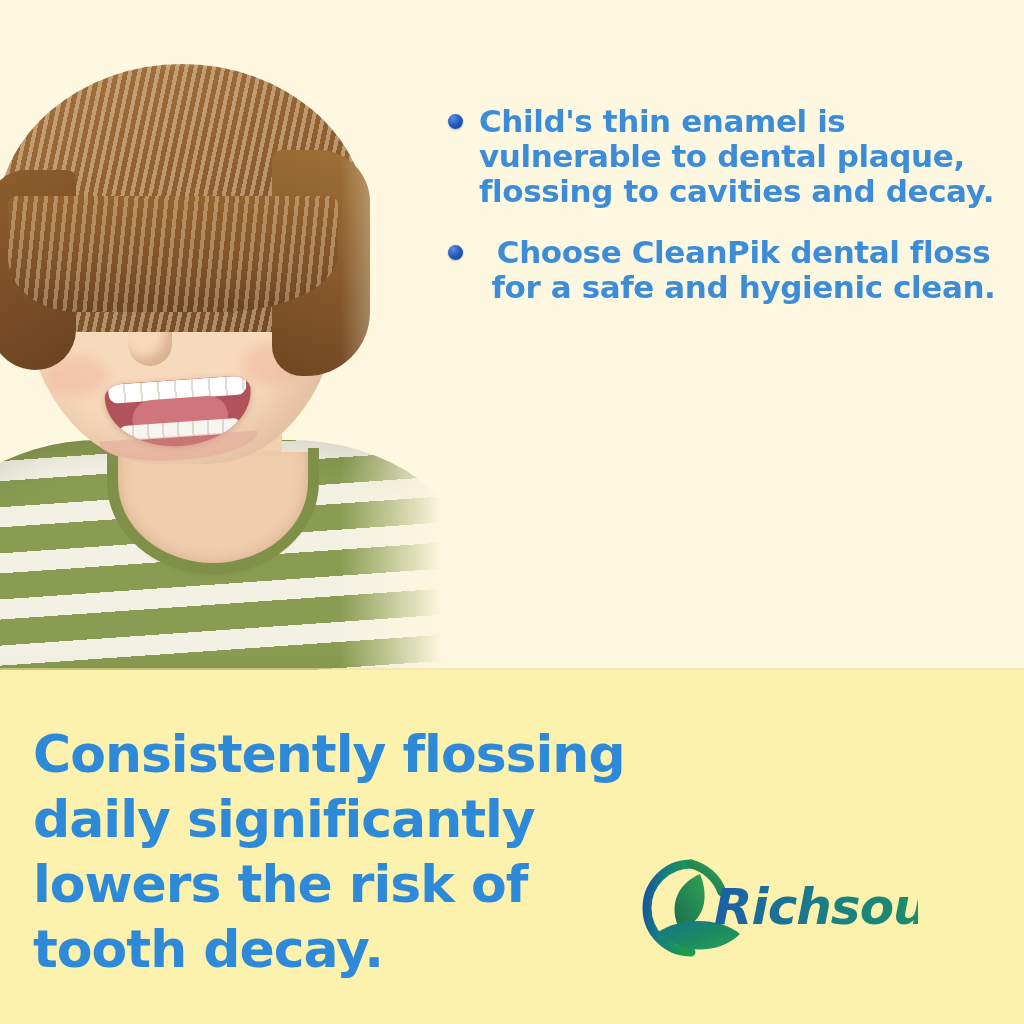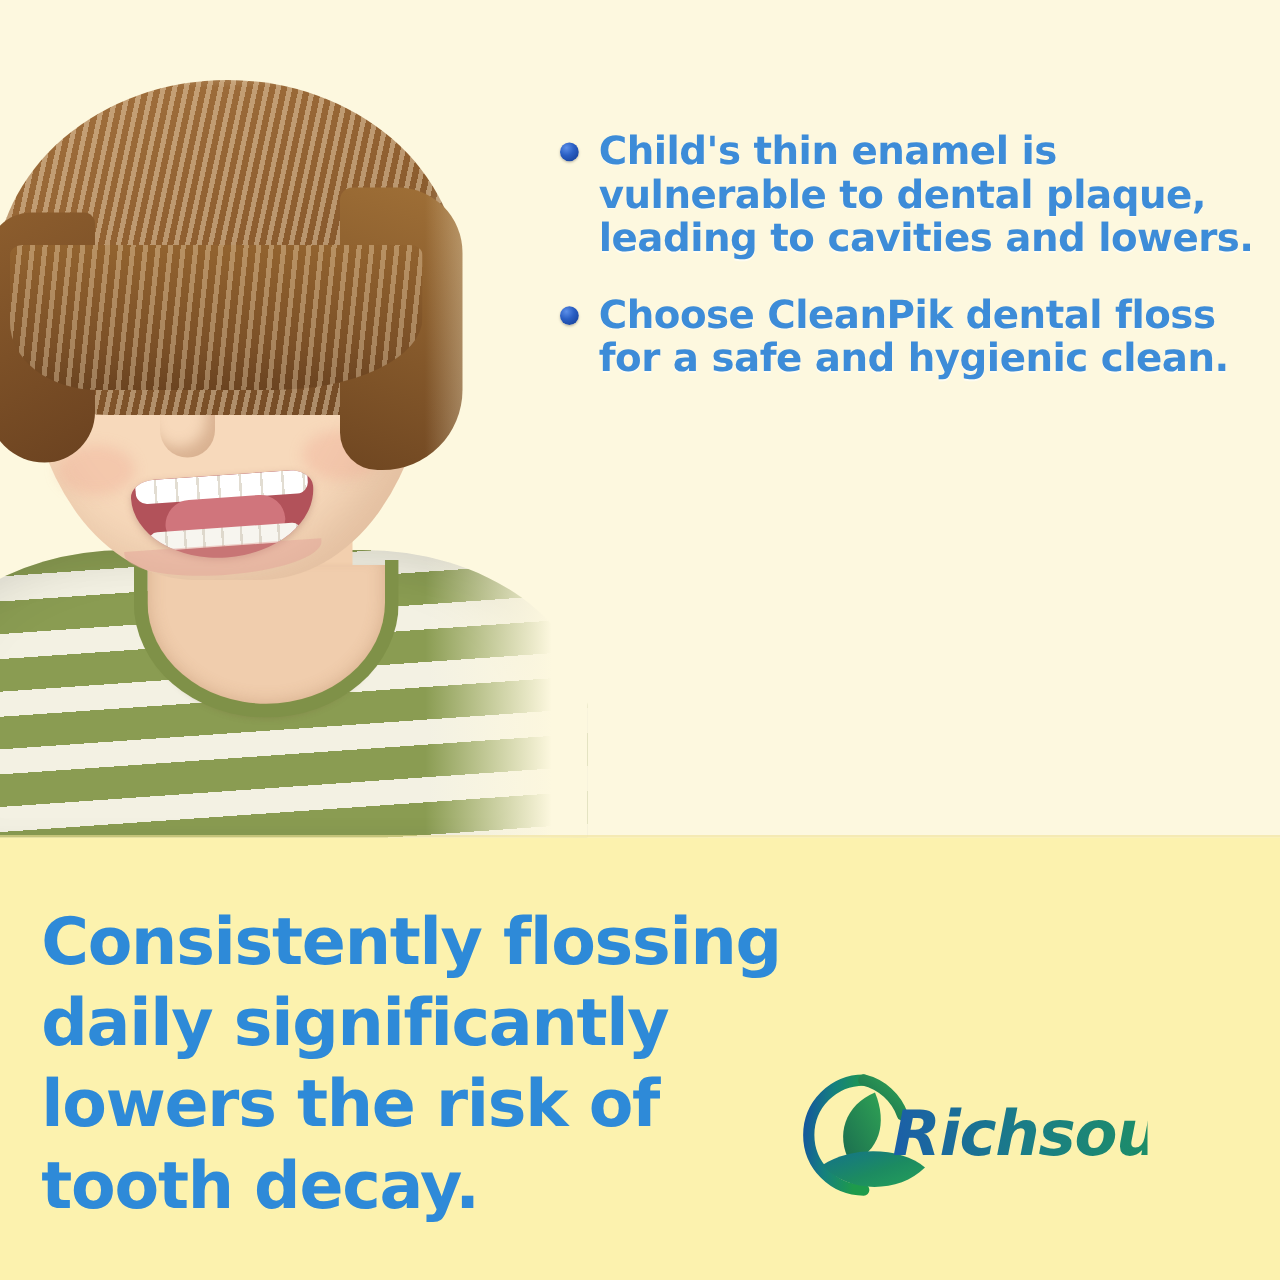--- a/index.html
+++ b/index.html
@@ -291,21 +291,21 @@
     position: absolute;
     left: 448px;
     top: 104px;
     width: 560px;
   }
   .bullet-item {
     position: relative;
     padding-left: 31px;
     margin-bottom: 26px;
   }
-  .bullet-item:last-child { margin-bottom: 0; }
+  .bullet-item:last-child { margin-bottom: 0; text-align: center; }
 
   .bullet-dot {
     position: absolute;
     left: 0;
     top: 10px;
     width: 15px;
     height: 15px;
     border-radius: 50%;
     background: radial-gradient(circle at 34% 28%, #5c8fe8 0%, #2a5fc4 42%, #12398f 100%);
     box-shadow: 0 1px 2px rgba(0,0,0,0.25);
@@ -410,21 +410,21 @@
         <div class="photo-fade-top"></div>
       </div>
     </div>
 
     <div class="bullets">
 
       <div class="bullet-item">
         <span class="bullet-dot"></span>
         <div class="bullet-text">Child's thin enamel is
 vulnerable to dental plaque,
-leading to cavities and lowers.</div>
+flossing to cavities and decay.</div>
       </div>
 
 
 
       <div class="bullet-item">
         <span class="bullet-dot"></span>
         <div class="bullet-text">Choose CleanPik dental floss
 for a safe and hygienic clean.</div>
       </div>
 

